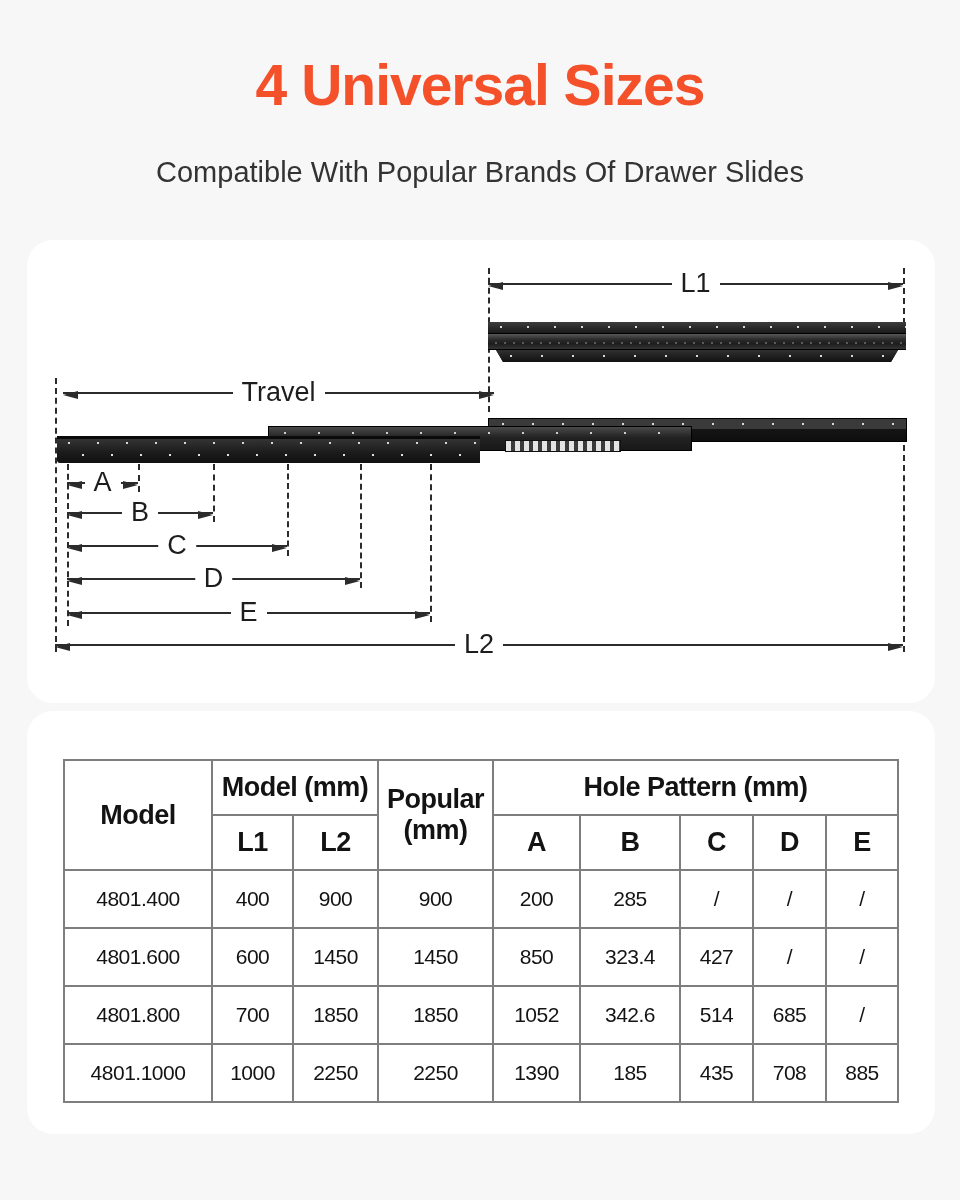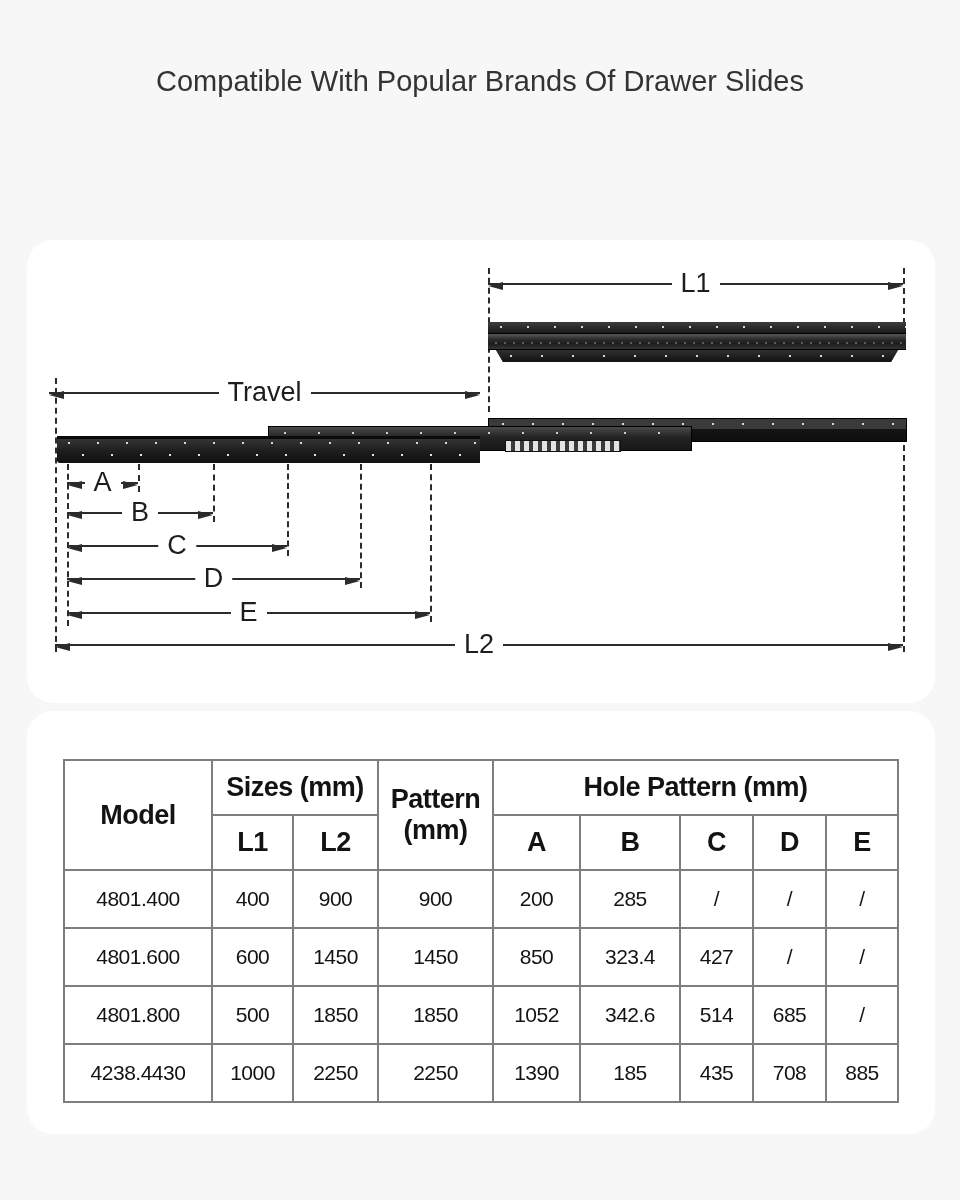--- a/index.html
+++ b/index.html
@@ -9,21 +9,21 @@
     font-family:"Liberation Sans", sans-serif;
     position:relative;
     overflow:hidden;
     color:#1c1c1c;
   }
   .header { text-align:center; padding-top:56px; }
   .title {
     font-size:57px; font-weight:800; color:#f4502a;
     letter-spacing:-1px; line-height:1.05;
   }
-  .subtitle { margin-top:9px; font-size:29px; font-weight:400; color:#333; }
+  .subtitle { margin-top:40px; font-size:29px; font-weight:400; color:#333; }
 
   .card { position:absolute; left:27px; width:908px; background:#ffffff; border-radius:26px; }
   .card1 { top:240px; height:463px; }
   .card2 { top:711px; height:423px; }
 
   
   .dim { position:absolute; height:0; border-top:2px solid #2b2b2b; }
   .dim .arr { position:absolute; top:-3px; width:0; height:0;
     border-top:4px solid transparent; border-bottom:4px solid transparent; }
   .dim .arr.l { left:0; border-right:15px solid #2b2b2b; }
@@ -83,20 +83,21 @@
     color:#131313; letter-spacing:-0.5px; padding:0 2px; }
   .spec-table thead tr { height:55px; }
   .spec-table tbody tr { height:58px; }
   .spec-table th { font-size:27px; font-weight:700; }
   .spec-table td { font-size:21px; font-weight:400; }
 </style>
 </head>
 <body>
 
 <div class="header">
+  <div class="title">4 Universal Sizes</div>
   <div class="subtitle">Compatible With Popular Brands Of Drawer Slides</div>
 </div>
 
 <div class="card card1">
 
   <div class="vdash" style="left:461px; top:28px;  height:144px;"></div>
   <div class="vdash" style="left:876px; top:28px;  height:56px;"></div>
   <div class="vdash" style="left:28px;  top:138px; height:274px;"></div>
   <div class="vdash" style="left:876px; top:205px; height:207px;"></div>
   <div class="vdash" style="left:40px;  top:224px; height:162px;"></div>
@@ -111,21 +112,21 @@
     <span class="arr r"></span>
     <span class="lbl">L1</span>
   </div>
 
   <div class="rail" style="left:461px; top:82px; width:418px;">
     <div class="ts-b1"></div>
     <div class="ts-b2"></div>
     <div class="ts-b3"></div>
   </div>
 
-  <div class="dim" style="left:22px; top:152px; width:431px;">
+  <div class="dim" style="left:36px; top:152px; width:431px;">
     <span class="arr l"></span>
     <span class="arr r"></span>
     <span class="lbl">Travel</span>
   </div>
 
   <div class="rail rail-rear" style="left:461px; top:178px; width:419px;"></div>
   <div class="rail rail-mid" style="left:241px; top:186px; width:424px;"></div>
   <div class="rail rail-front" style="left:30px;  top:196px; width:423px;"></div>
   <div class="cage" style="left:478px; top:200px; width:116px;"></div>
 
@@ -171,22 +172,22 @@
       <col style="width:115px">
         <col style="width:87px">
         <col style="width:100px">
       <col style="width:73px">
         <col style="width:73px">
         <col style="width:72px">
     </colgroup>
     <thead>
       <tr>
         <th rowspan="2">Model</th>
-        <th colspan="2">Sizes (mm)</th>
-        <th rowspan="2">Pattern (mm)</th>
+        <th colspan="2">Model (mm)</th>
+        <th rowspan="2">Popular (mm)</th>
         <th colspan="5">Hole Pattern (mm)</th>
       </tr>
       <tr>
         <th>L1</th>
         <th>L2</th>
         <th>A</th>
         <th>B</th>
         <th>C</th>
         <th>D</th>
         <th>E</th>
@@ -210,31 +211,31 @@
         <td>1450</td>
         <td>1450</td>
         <td>850</td>
         <td>323.4</td>
         <td>427</td>
         <td>/</td>
         <td>/</td>
       </tr>
       <tr>
         <td>4801.800</td>
-        <td>500</td>
+        <td>700</td>
         <td>1850</td>
         <td>1850</td>
         <td>1052</td>
         <td>342.6</td>
         <td>514</td>
         <td>685</td>
         <td>/</td>
       </tr>
       <tr>
-        <td>4238.4430</td>
+        <td>4801.1000</td>
         <td>1000</td>
         <td>2250</td>
         <td>2250</td>
         <td>1390</td>
         <td>185</td>
         <td>435</td>
         <td>708</td>
         <td>885</td>
       </tr>
     </tbody>

